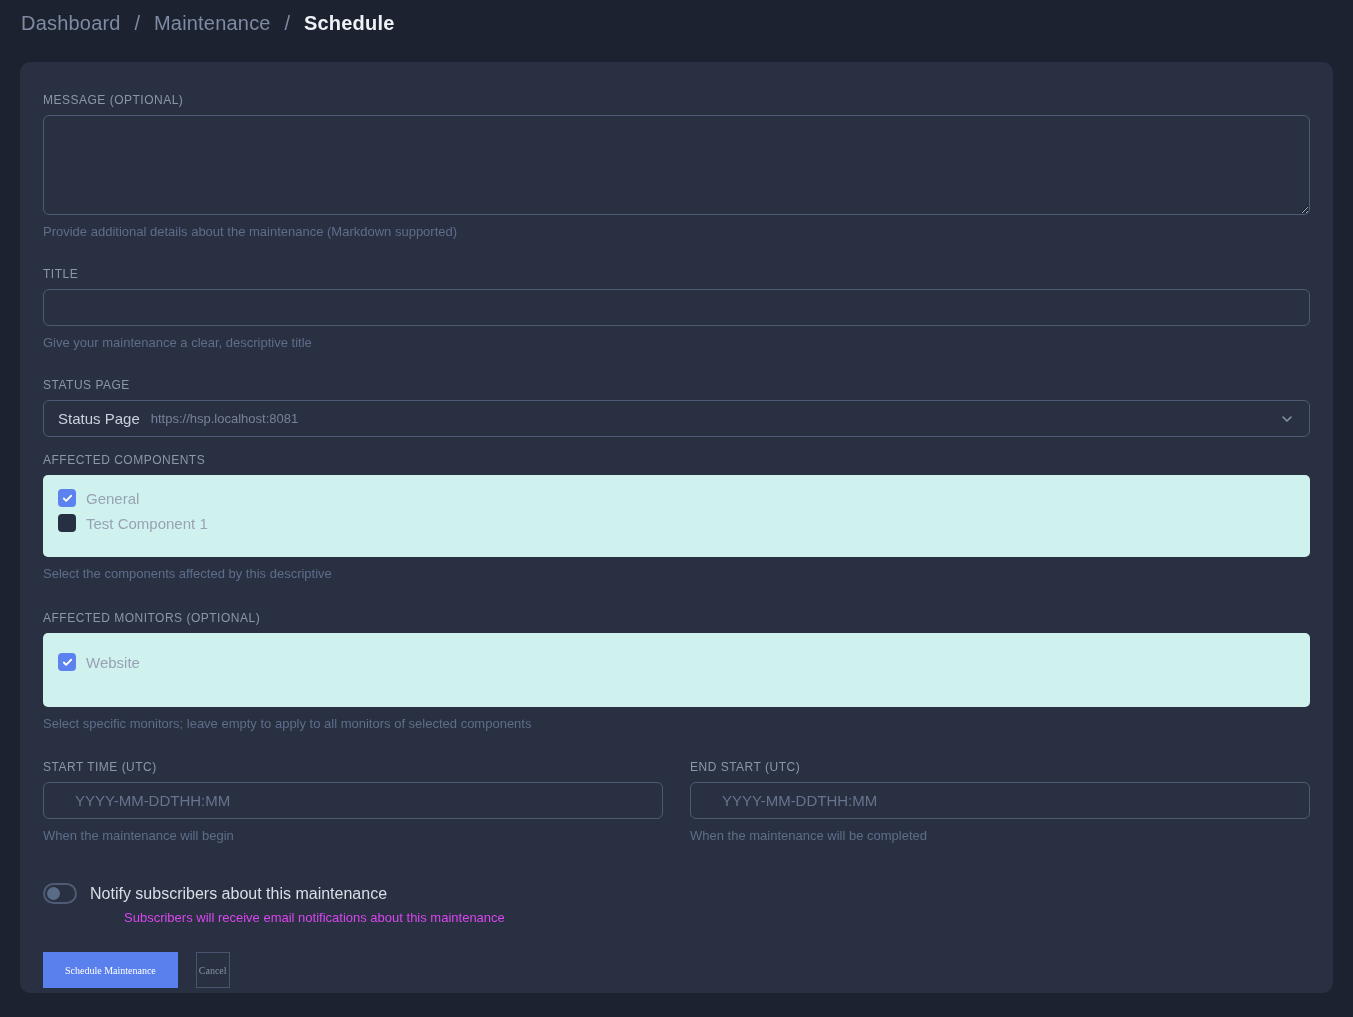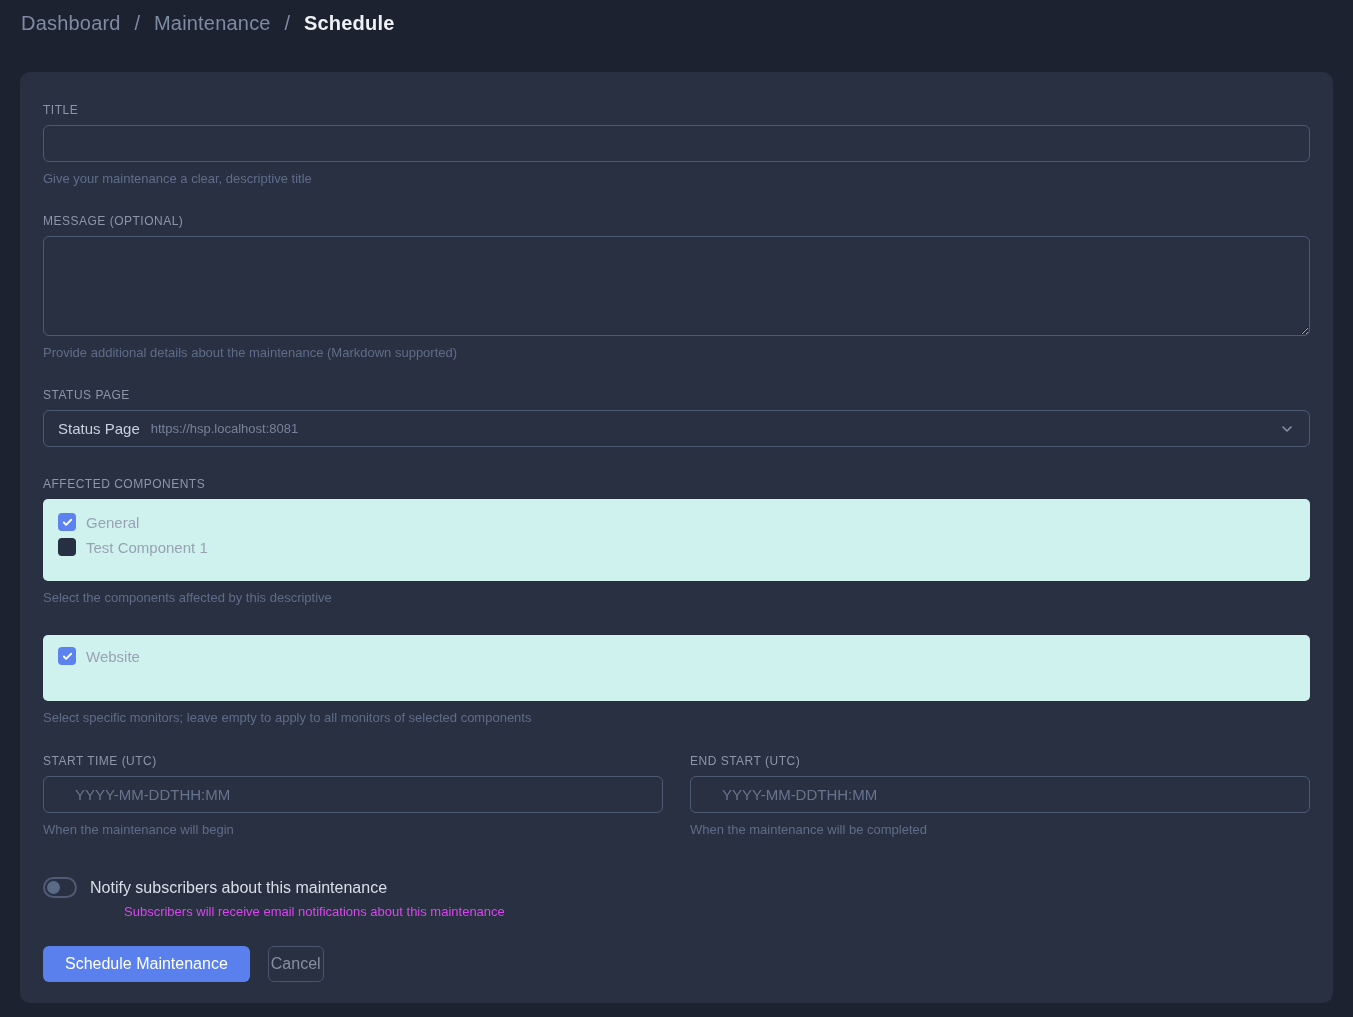--- a/index.html
+++ b/index.html
@@ -4,21 +4,21 @@
 <style>
   * { box-sizing: border-box; margin: 0; padding: 0; }
   html, body { width: 1353px; height: 1017px; overflow: hidden; }
   body {
     background: #1c2230;
     font-family: "Liberation Sans", sans-serif;
     color: #c9d1dd;
   }
 
   
-  .header { height: 72px; padding: 12px 0 0 21px; }
+  .header { height: 62px; padding: 12px 0 0 21px; }
   .breadcrumb { font-size: 20px; letter-spacing: .2px; }
   .breadcrumb .crumb { color: #7e8ba2; }
   .breadcrumb .sep { color: #7e8ba2; margin: 0 8px; }
   .breadcrumb .current { color: #eef1f6; font-weight: 600; }
 
   
   .card {
     margin: 0 20px;
     height: 931px;
     background: #293041;
@@ -116,23 +116,23 @@
     border-radius: 50%;
     background: #5a6b87;
   }
   .toggle-label { margin-left: 13px; font-size: 16px; color: #d9dee7; }
   .toggle-helper { margin: 6px 0 0 81px; font-size: 13px; color: #d946ef; }
 
   
   .actions { margin-top: 27px; display: flex; align-items: center; }
   .btn {
     height: 36px;
-    border-radius: 6px;
-    font-family: Liberation Sans, sans-serif;
-    font-size: 16px;
+    border-radius: 0;
+    font-family: Liberation Serif, serif;
+    font-size: 10px;
     cursor: pointer;
   }
   .btn-primary {
     background: #5a80ed;
     color: #ffffff;
     border: none;
     padding: 0 22px;
   }
   .btn-secondary {
     background: transparent;
@@ -151,32 +151,32 @@
     <span class="sep">/</span>
     <span class="crumb">Maintenance</span>
     <span class="sep">/</span>
     <span class="current">Schedule</span>
   </div>
 </div>
 
 <div class="card">
 
   <div class="group">
+    <label class="field-label">MESSAGE (OPTIONAL)</label>
+    <textarea class="textarea" placeholder="" style=""></textarea>
+    <div class="helper">Provide additional details about the maintenance (Markdown supported)</div>
+  </div>
+
+  <div class="group">
     <label class="field-label">TITLE</label>
     <input class="text-input" type="text" placeholder="" style="">
     <div class="helper">Give your maintenance a clear, descriptive title</div>
   </div>
 
-  <div class="group">
-    <label class="field-label">MESSAGE (OPTIONAL)</label>
-    <textarea class="textarea" placeholder="" style=""></textarea>
-    <div class="helper">Provide additional details about the maintenance (Markdown supported)</div>
-  </div>
-
-  <div class="group" style="margin-bottom:30px;">
+  <div class="group" style="margin-bottom:16px;">
     <label class="field-label">STATUS PAGE</label>
     <div class="select">
       <span class="sel-name">Status Page</span>
       <span class="sel-url">https://hsp.localhost:8081</span>
       <span class="chev">
         <svg width="16" height="16" viewBox="0 0 24 24" fill="none" stroke-width="2.2" stroke-linecap="round" stroke-linejoin="round">
           <path d="M6 9l6 6 6-6"></path>
         </svg>
       </span>
     </div>
@@ -195,21 +195,22 @@
       </div>
       <div class="check-row">
         <span class="checkbox unchecked"></span>
         <span class="check-label">Test Component 1</span>
       </div>
     </div>
     <div class="helper">Select the components affected by this descriptive</div>
   </div>
 
   <div class="group" style="margin-bottom:29px;">
-    <div class="check-panel" style="height:66px; padding-top:12px;">
+    <label class="field-label">AFFECTED MONITORS (OPTIONAL)</label>
+    <div class="check-panel" style="height:74px; padding-top:20px;">
       <div class="check-row">
         <span class="checkbox checked">
           <svg width="11" height="11" viewBox="0 0 24 24" fill="none" stroke="#ffffff" stroke-width="4" stroke-linecap="round" stroke-linejoin="round">
             <path d="M4 12l5 5L20 6"></path>
           </svg>
         </span>
         <span class="check-label">Website</span>
       </div>
     </div>
     <div class="helper">Select specific monitors; leave empty to apply to all monitors of selected components</div>

